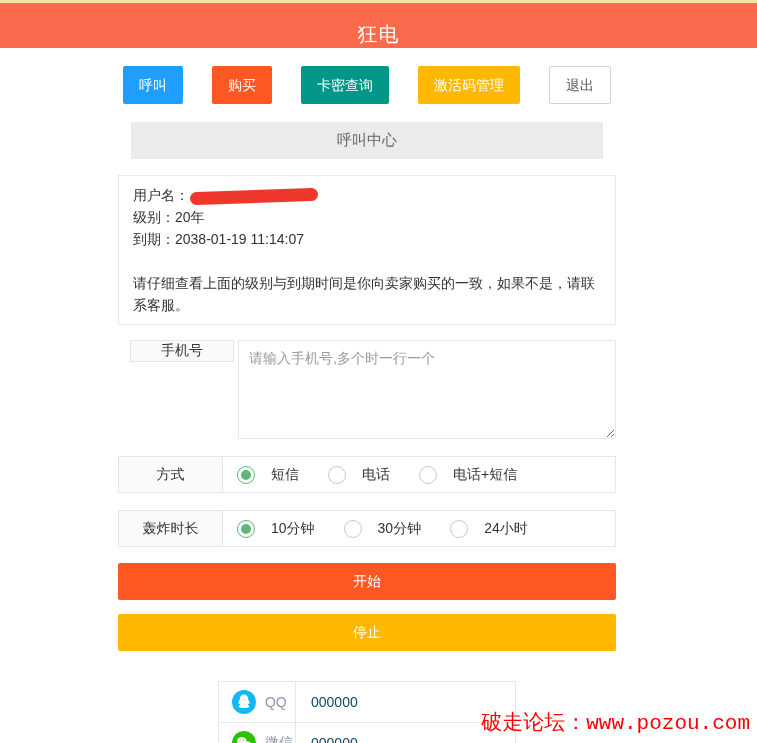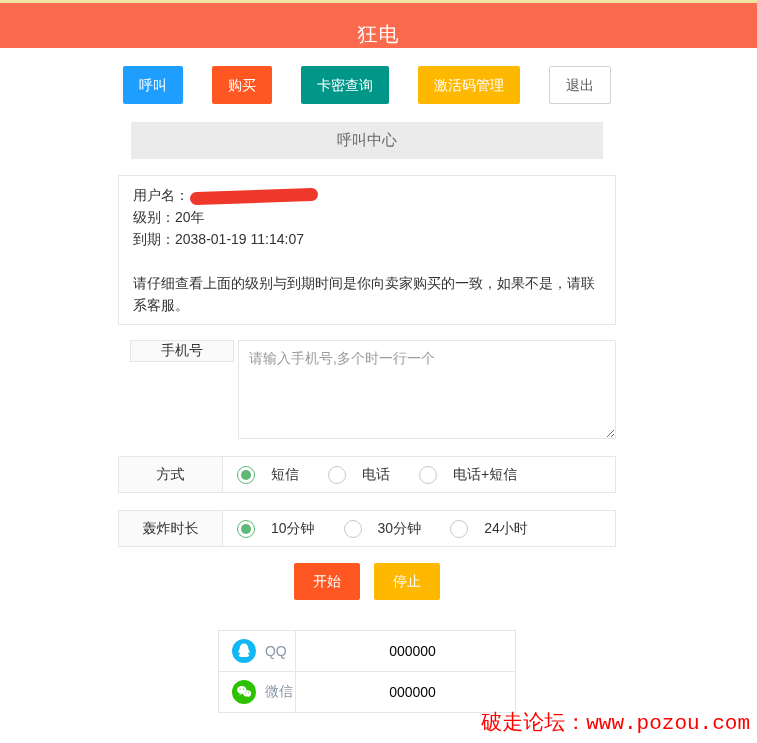--- a/index.html
+++ b/index.html
@@ -84,28 +84,28 @@
     width: 18px; height: 18px; border-radius: 50%;
     border: 1px solid #C9C9C9; background: #fff; position: relative; flex: 0 0 18px;
   }
   .radio.checked .circ { border-color: #5FB878; }
   .radio.checked .circ::after {
     content: ""; position: absolute; left: 3px; top: 3px; right: 3px; bottom: 3px;
     border-radius: 50%; background: #5FB878;
   }
 
   
-  .action-row { margin-top: 16px; display: flex; justify-content: center; gap: 14px; }
+  .action-row { margin-top: 16px; display: flex; justify-content: center; gap: 14px; flex-direction: column; }
   .action-row .btn { height: 37px; line-height: 37px; padding: 0 19px; }
 
   
   .contact-table { margin: 30px 0 0 100px; border-collapse: collapse; width: 298px; }
   .contact-table td { border: 1px solid #E6E6E6; height: 41px; font-size: 14px; }
   .contact-table td.c1 { width: 77px; padding-left: 13px; color: #8a98a5; }
-  .contact-table td.c2 { padding-left: 15px; color: #000000; text-align: center; }
+  .contact-table td.c2 { padding-left: 15px; color: #0c4a6e; }
   .cicon { vertical-align: middle; margin-right: 5px; }
   .clabel { vertical-align: middle; }
 
   
   .footer {
     position: absolute; right: 7px; bottom: 7px;
     font-size: 21px; color: #FE0000;
     font-family: "Liberation Serif", "DejaVu Serif", serif;
   }
   .footer .url { font-family: "Liberation Mono", "DejaVu Sans Mono", monospace; }

